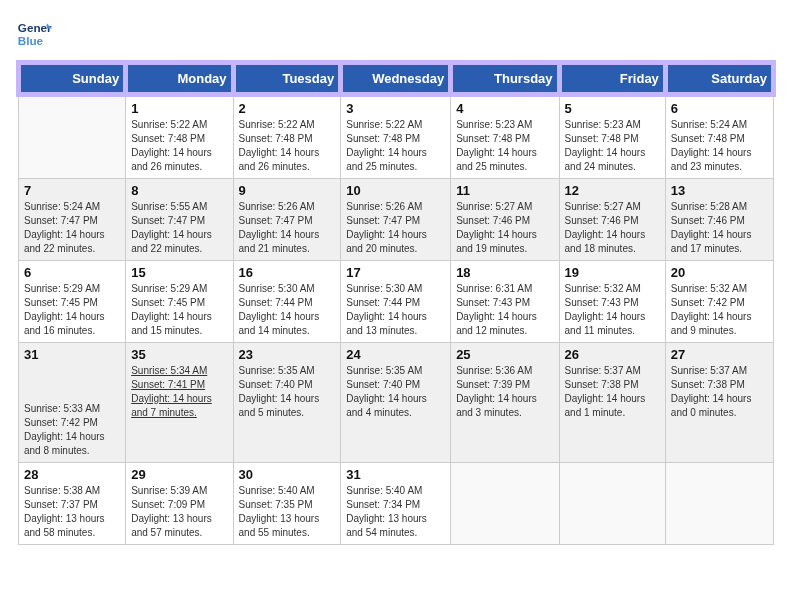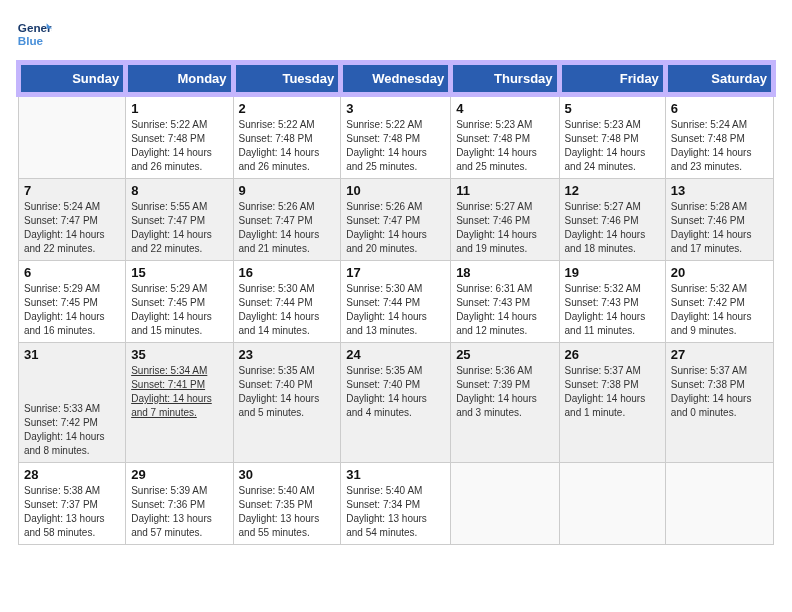--- a/index.html
+++ b/index.html
@@ -312,21 +312,21 @@
         <td>
           <span class="day-num">28</span>
           <div class="day-info" style="white-space: pre-line;">Sunrise: 5:38 AM
 Sunset: 7:37 PM
 Daylight: 13 hours
 and 58 minutes.</div>
         </td>
         <td>
           <span class="day-num">29</span>
           <div class="day-info" style="white-space: pre-line;">Sunrise: 5:39 AM
-Sunset: 7:36 PM
+Sunset: 7:09 PM
 Daylight: 13 hours
 and 57 minutes.</div>
         </td>
         <td>
           <span class="day-num">30</span>
           <div class="day-info" style="white-space: pre-line;">Sunrise: 5:40 AM
 Sunset: 7:35 PM
 Daylight: 13 hours
 and 55 minutes.</div>
         </td>

